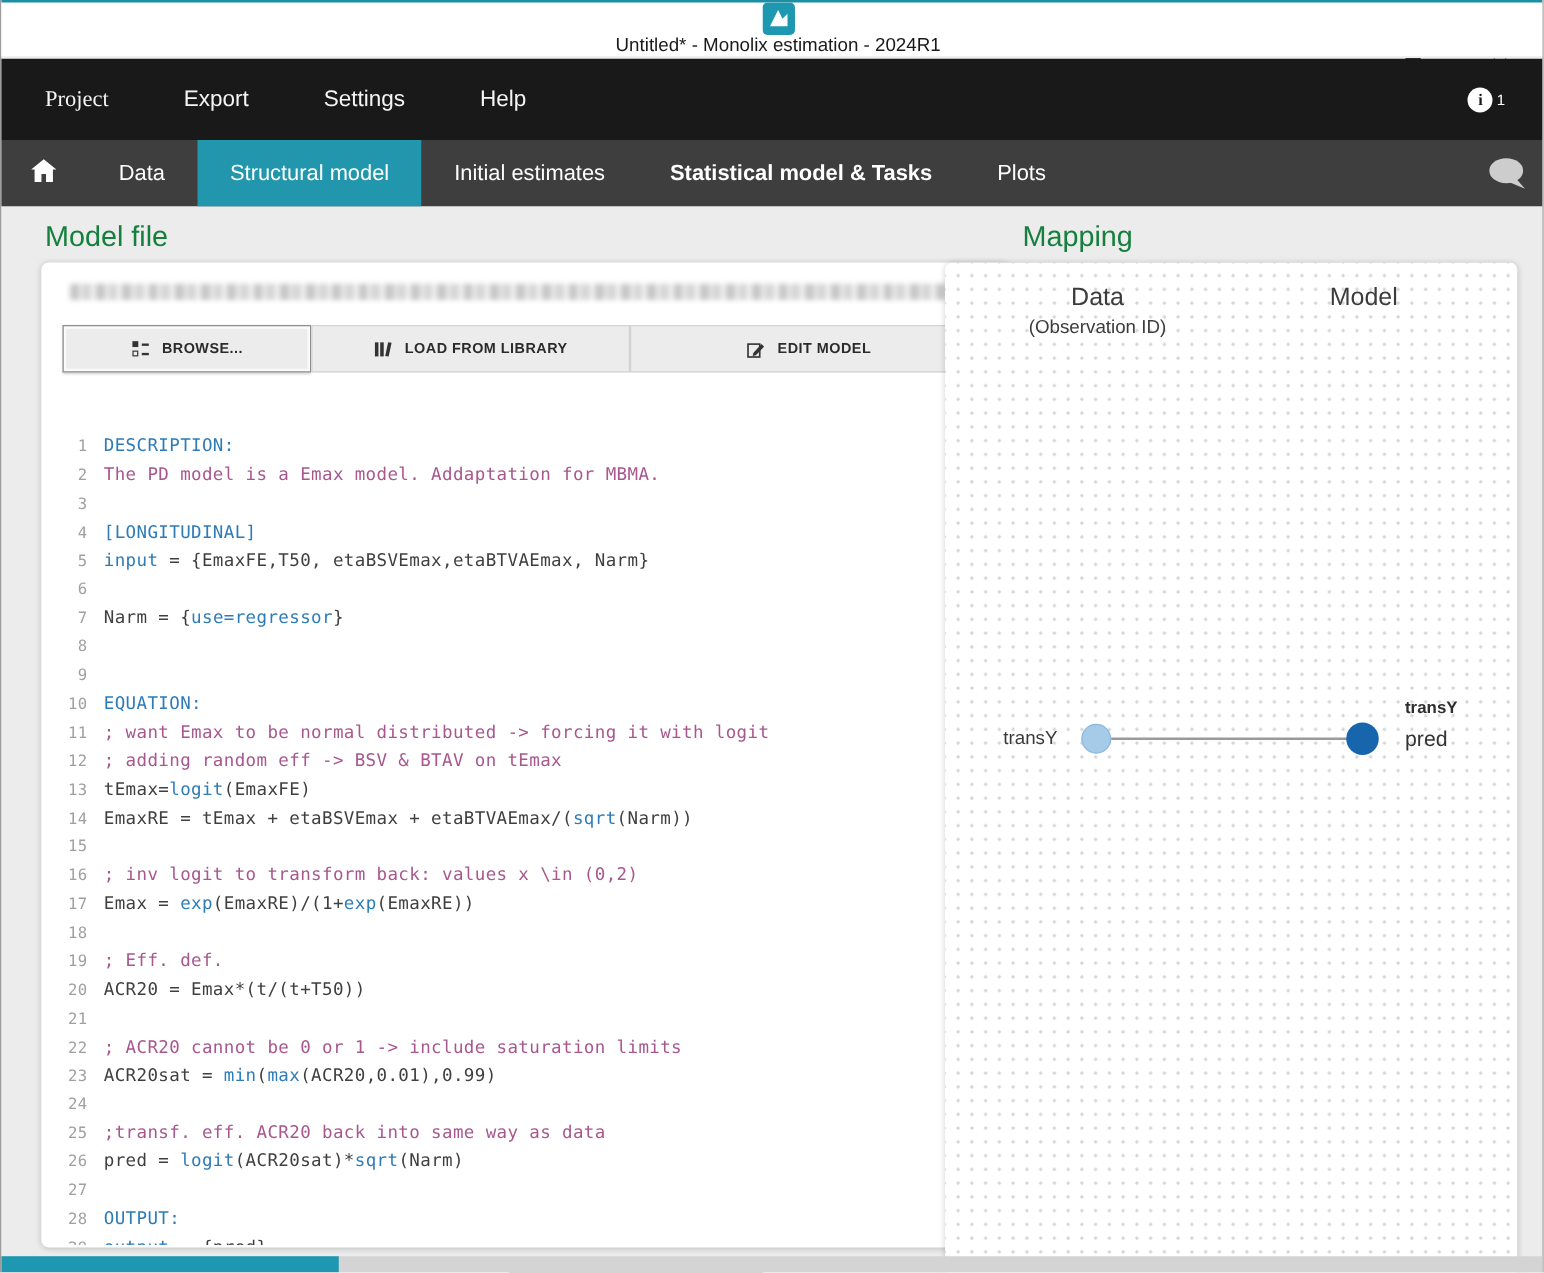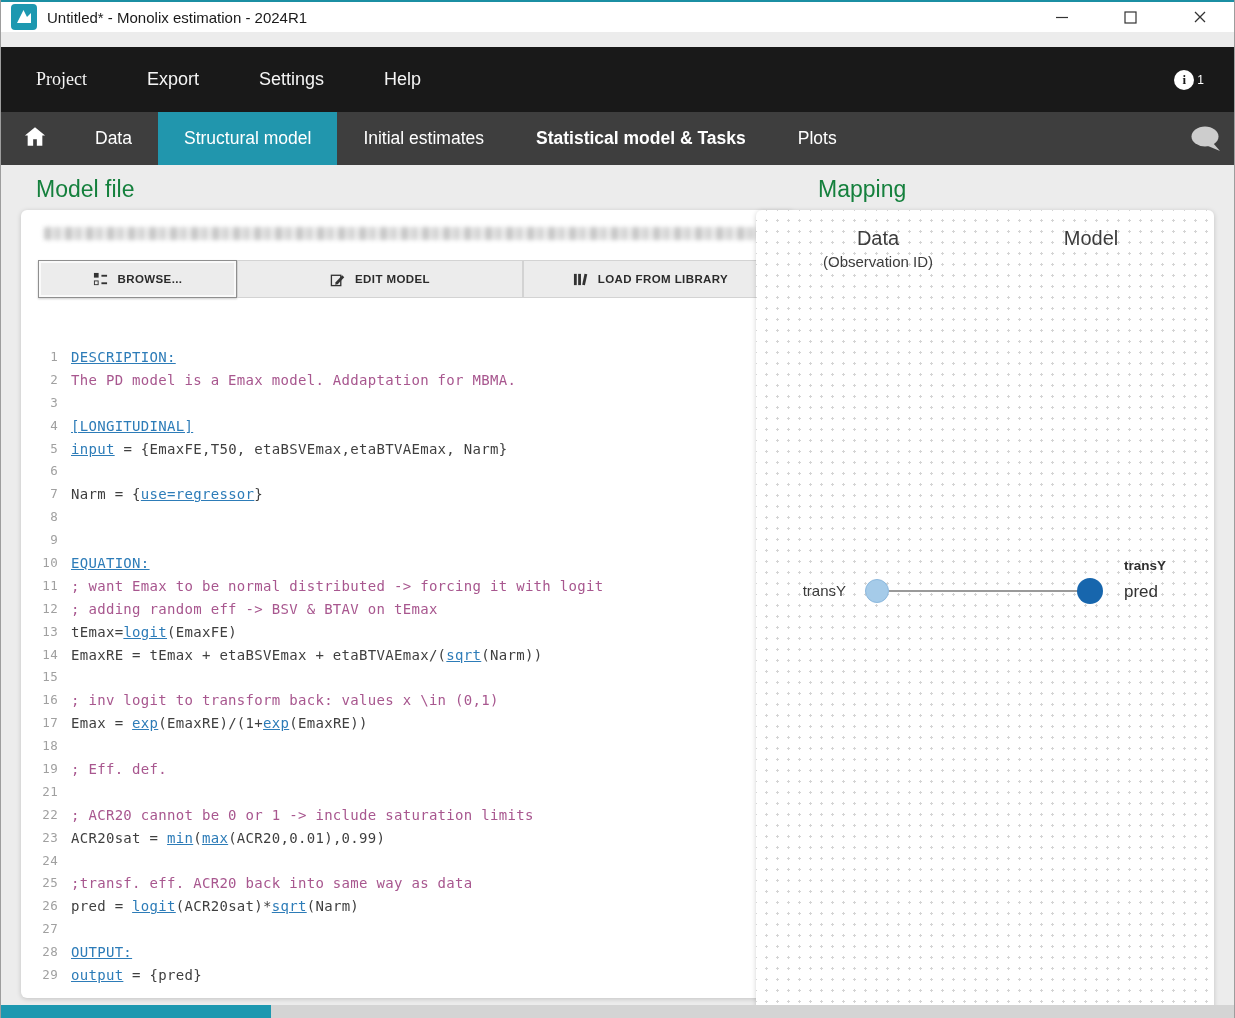--- a/index.html
+++ b/index.html
@@ -2,21 +2,21 @@
 <html><head>
 <meta charset="utf-8">
 <style>
   * { box-sizing: border-box; margin: 0; padding: 0; }
   html,body { width:1235px; height:1018px; overflow:hidden; }
   body { font-family:"Liberation Sans", sans-serif; background:#ececec; }
 
   .window { position:relative; width:1235px; height:1018px; background:#ececec; overflow:hidden; border-left:1px solid #9d9d9d; border-right:1px solid #9d9d9d; }
 
   
-  .titlebar { position:absolute; top:0; left:0; right:0; height:32px; background:#ffffff; border-top:2px solid #1b8fa3; display:flex; align-items:center; }
+  .titlebar { position:absolute; top:0; left:0; right:0; height:45px; background:#ffffff; border-top:2px solid #1b8fa3; display:flex; align-items:center;flex-direction:column; }
   .app-logo { margin-left:10px; width:26px; height:26px; flex:none; }
   .win-title { margin-left:10px; font-size:15px; color:#1a1a1a; }
   .win-controls { margin-left:auto; display:flex; height:100%; }
   .win-btn { width:69px; height:100%; display:flex; align-items:center; justify-content:center; cursor:pointer; }
 
   
   .menubar { position:absolute; top:47px; left:0; right:0; height:65px; background:#191919; display:flex; align-items:center; color:#f5f5f5; }
   .menu-item { padding:0 30px; height:100%; line-height:65px; font-size:18px; font-weight:400; cursor:pointer; }
   .menu-item:first-child { margin-left:5px;font-family:Liberation Serif, serif; }
   .menu-right { margin-left:auto; margin-right:30px; display:flex; align-items:flex-start; }
@@ -32,21 +32,21 @@
   .tab-right { margin-left:auto; display:flex; align-items:center; padding-right:12px; }
   .chat-icon { cursor:pointer; display:flex; align-items:center; }
 
   
   .content { position:absolute; top:165px; left:0; right:0; bottom:13px; }
   .panel-heading { position:absolute; font-size:23px; font-weight:500; color:#15803d; }
   #heading-model { left:35px; top:11px; }
   #heading-mapping { left:771px; top:11px;margin-left:46px; }
 
   .card { position:absolute; background:#ffffff; border-radius:6px; box-shadow:0 1px 5px rgba(0,0,0,0.18); }
-  .model-card { left:20px; top:45px; width:774px; height:788px; }
+  .model-card { left:32px; top:45px; width:774px; height:788px; }
   .mapping-card { left:755px; top:45px; width:458px; height:820px;
     background-color:#ffffff;
     background-image:radial-gradient(circle, #d4d4d4 1.2px, transparent 1.3px);
     background-size:11px 11px; background-position:5px 5px; }
 
   
   .path-blur { margin:17px 23px 0; height:13px; border-radius:2px; opacity:.85;
     background:repeating-linear-gradient(90deg,#bdbdbd 0 7px,#e8e8e8 7px 10px,#cfcfcf 10px 17px,#f0f0f0 17px 21px);
     filter:blur(2.2px); }
   .btn-row { margin:20px 17px 0; display:flex; height:38px; }
@@ -54,21 +54,21 @@
   .mbtn-browse { flex:0 0 199px; border:1px solid #8f8f8f; box-shadow:inset 0 0 0 2px #fafafa, 0 1px 2px rgba(0,0,0,0.2); }
   .mbtn-library { flex:0 0 255px; }
   .mbtn-edit { flex:1; }
   .bicon { display:flex; align-items:center; }
 
   
   .code-area { position:absolute; top:132px; left:0; right:0; bottom:2px; overflow:hidden; padding-top:4px; }
   .code-line { display:flex; height:22.9px; line-height:22.9px; font-family:"DejaVu Sans Mono", monospace; font-size:14px; letter-spacing:.3px; }
   .line-num { width:50px; flex:none; text-align:right; padding-right:13px; color:#a0a0a0; font-size:12.5px; }
   .line-code { white-space:pre; color:#3f3f3f; }
-  .kw { color:#2d7cb8;text-decoration:underline; }
+  .kw { color:#2d7cb8; }
   .cm { color:#a8578f; }
   .pl { color:#3f3f3f; }
   .scrollbar { position:absolute; right:3px; top:136px; bottom:14px; width:7px; background:#6e6e6e; border-radius:4px; cursor:pointer; }
 
   
   .map-data-header { position:absolute; top:17px; left:0; width:244px; text-align:center; font-size:20px; color:#3c3c3c; }
   .map-data-sub { font-size:15px; color:#3c3c3c; margin-top:3px; }
   .map-model-header { position:absolute; top:17px; left:270px; width:130px; text-align:center; font-size:20px; color:#3c3c3c; }
   .map-data-label { position:absolute; top:372px; left:0; width:90px; text-align:right; font-size:15px; color:#3a3a3a; }
   .node { position:absolute; border-radius:50%; cursor:pointer; }
@@ -161,39 +161,39 @@
           <span class="bicon">
             <svg width="15" height="15" viewBox="0 0 16 16">
                 <rect x="1" y="1" width="5" height="5" fill="#333"></rect>
                 <rect x="9" y="3" width="6" height="2" fill="#333"></rect>
                 <rect x="1.5" y="9.5" width="4" height="4" fill="none" stroke="#333"></rect>
                 <rect x="9" y="11" width="6" height="2" fill="#333"></rect>
               </svg>
           </span>
           <span>BROWSE...</span>
         </button>
-        <button class="mbtn mbtn-edit">
-          <span class="bicon">
-            <svg width="15" height="15" viewBox="0 0 16 16">
-                <rect x="1.5" y="3.5" width="10" height="11" fill="none" stroke="#333" stroke-width="1.4"></rect>
-                <path d="M6 11 L13 3.5 L15.2 5.7 L8.2 13 L5.5 13.6 Z" fill="#333"></path>
-              </svg>
-          </span>
-          <span>EDIT MODEL</span>
-        </button>
         <button class="mbtn mbtn-library">
           <span class="bicon">
             <svg width="15" height="15" viewBox="0 0 16 16">
                 <rect x="1" y="2" width="3" height="12" fill="#333"></rect>
                 <rect x="5.5" y="2" width="3" height="12" fill="#333"></rect>
                 <rect x="11" y="2" width="3" height="12" fill="#333" transform="rotate(12 12.5 8)"></rect>
               </svg>
           </span>
           <span>LOAD FROM LIBRARY</span>
         </button>
+        <button class="mbtn mbtn-edit">
+          <span class="bicon">
+            <svg width="15" height="15" viewBox="0 0 16 16">
+                <rect x="1.5" y="3.5" width="10" height="11" fill="none" stroke="#333" stroke-width="1.4"></rect>
+                <path d="M6 11 L13 3.5 L15.2 5.7 L8.2 13 L5.5 13.6 Z" fill="#333"></path>
+              </svg>
+          </span>
+          <span>EDIT MODEL</span>
+        </button>
       </div>
 
       <div class="code-area">
         <div class="code-lines">
             <div class="code-line">
               <span class="line-num">1</span>
               <span class="line-code"><span class="kw">DESCRIPTION:</span></span>
             </div>
             <div class="code-line">
               <span class="line-num">2</span>
@@ -246,33 +246,37 @@
             <div class="code-line">
               <span class="line-num">14</span>
               <span class="line-code"><span class="pl">EmaxRE = tEmax + etaBSVEmax + etaBTVAEmax/(</span><span class="kw">sqrt</span><span class="pl">(Narm))</span></span>
             </div>
             <div class="code-line">
               <span class="line-num">15</span>
               <span class="line-code"></span>
             </div>
             <div class="code-line">
               <span class="line-num">16</span>
-              <span class="line-code"><span class="cm">; inv logit to transform back: values x \in (0,1)</span></span>
+              <span class="line-code"><span class="cm">; inv logit to transform back: values x \in (0,2)</span></span>
             </div>
             <div class="code-line">
               <span class="line-num">17</span>
               <span class="line-code"><span class="pl">Emax = </span><span class="kw">exp</span><span class="pl">(EmaxRE)/(1+</span><span class="kw">exp</span><span class="pl">(EmaxRE))</span></span>
             </div>
             <div class="code-line">
               <span class="line-num">18</span>
               <span class="line-code"></span>
             </div>
             <div class="code-line">
               <span class="line-num">19</span>
               <span class="line-code"><span class="cm">; Eff. def.</span></span>
+            </div>
+            <div class="code-line">
+              <span class="line-num">20</span>
+              <span class="line-code"><span class="pl">ACR20 = Emax*(t/(t+T50))</span></span>
             </div>
             <div class="code-line">
               <span class="line-num">21</span>
               <span class="line-code"></span>
             </div>
             <div class="code-line">
               <span class="line-num">22</span>
               <span class="line-code"><span class="cm">; ACR20 cannot be 0 or 1 -&gt; include saturation limits</span></span>
             </div>
             <div class="code-line">

